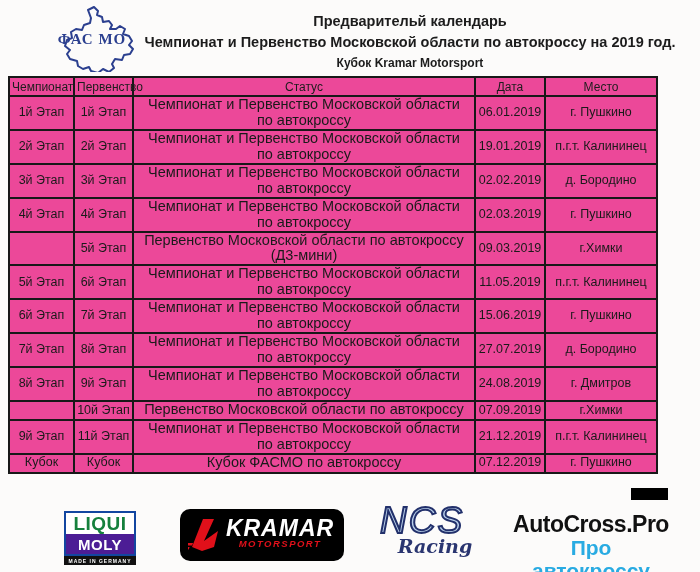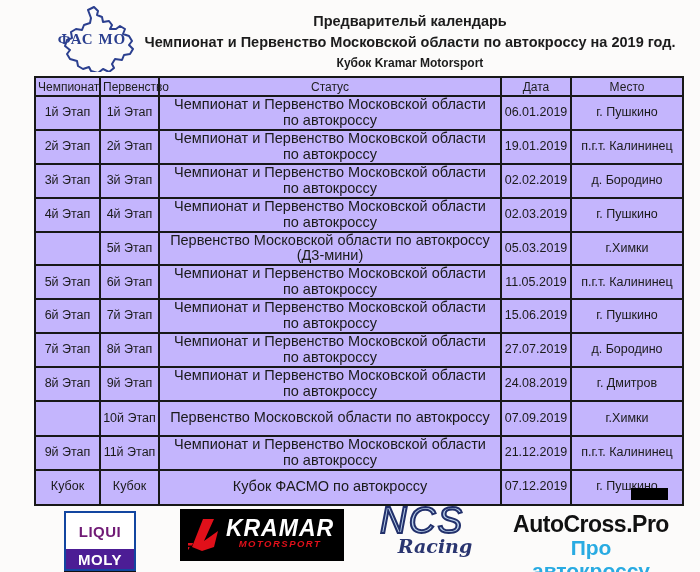--- a/index.html
+++ b/index.html
@@ -15,59 +15,59 @@
   .titles {
     position:absolute; left:130px; top:11px; width:560px;
     text-align:center; color:#1c1c1c; font-weight:bold;
   }
   .title-line1 { font-size:14.5px; line-height:21px; }
   .title-line2 { font-size:14.5px; line-height:21px; }
   .title-line3 { font-size:12px;   line-height:21px; }
 
   
   table.schedule {
-    position:absolute; left:34px; top:76px;
+    position:absolute; left:8px; top:76px;
     width:648px; border-collapse:collapse; table-layout:fixed;
-    background:#c4b5fd;
+    background:#ec4899;
   }
   table.schedule, table.schedule td, table.schedule th {
     border:2px solid #181818;
   }
   table.schedule th {
     font-size:12px; font-weight:normal; color:#1d1d1d;
     height:19px; padding:0 2px; text-align:center;
   }
   table.schedule td {
     font-size:12.5px; color:#1a1a1a; text-align:center;
     height:33px; padding:0 2px; line-height:1.25;
   }
   table.schedule td.status-cell {
     font-size:14.5px; white-space:pre-line; line-height:1.1;
   }
-  table.schedule tr.single td { height:35px; }
+  table.schedule tr.single td { height:19px; }
 
   .redaction-mark {
     position:absolute; left:631px; top:488px; width:37px; height:12px;
     background:#000;
   }
 
   
   .sponsors { position:absolute; left:0; top:500px; width:700px; height:72px; }
 
   .liqui-moly { position:absolute; left:64px; top:11px; width:72px; }
   .lm-box { border:2px solid #1246a0; background:#fff; }
-  .lm-top { height:36px; display:flex; align-items:center; justify-content:center;
-            color:#701a75; font-weight:bold; font-size:15px; letter-spacing:.5px; }
+  .lm-top { height:21px; display:flex; align-items:center; justify-content:center;
+            color:#15803d; font-weight:bold; font-size:19px; letter-spacing:.5px; }
   .lm-bottom { height:20px; background:#4c1d95; display:flex; align-items:center;
             justify-content:center; color:#fff; font-weight:bold; font-size:15px; letter-spacing:.5px; }
   .lm-banner { height:9px; background:#111; color:#fff; font-size:5px; letter-spacing:1px;
             display:flex; align-items:center; justify-content:center; font-weight:bold; }
 
   .kramar { position:absolute; left:180px; top:9px; width:164px; height:52px;
-            background:#000; display:flex; align-items:center; padding:0 6px 4px 8px; }
+            background:#000; display:flex; align-items:center; padding:0 6px 4px 8px;border-radius:10px; }
   .kramar-mark { width:34px; height:40px; flex:0 0 auto; }
   .kramar-texts { flex:1; text-align:center; }
   .kramar-name { color:#fff; font-weight:bold; font-size:23px; letter-spacing:1px;
             line-height:22px; font-style:italic; }
   .kramar-sub  { color:#e0101a; font-weight:bold; font-style:italic; font-size:9.5px;
             letter-spacing:1.5px; line-height:10px; }
 
   .ncs { position:absolute; left:362px; top:4px; width:120px; text-align:center; }
   .ncs-name {
     font-size:37px; font-weight:normal; font-style:italic; line-height:34px;
@@ -146,21 +146,21 @@
           <td class="status-cell">Чемпионат и Первенство Московской области
 по автокроссу</td>
           <td>02.03.2019</td>
           <td>г. Пушкино</td>
         </tr>
         <tr>
           <td></td>
           <td>5й Этап</td>
           <td class="status-cell">Первенство Московской области по автокроссу
 (Д3-мини)</td>
-          <td>05.03.2019</td>
+          <td>09.03.2019</td>
           <td>г.Химки</td>
         </tr>
         <tr>
           <td>5й Этап</td>
           <td>6й Этап</td>
           <td class="status-cell">Чемпионат и Первенство Московской области
 по автокроссу</td>
           <td>11.05.2019</td>
           <td>п.г.т. Калининец</td>
         </tr>

